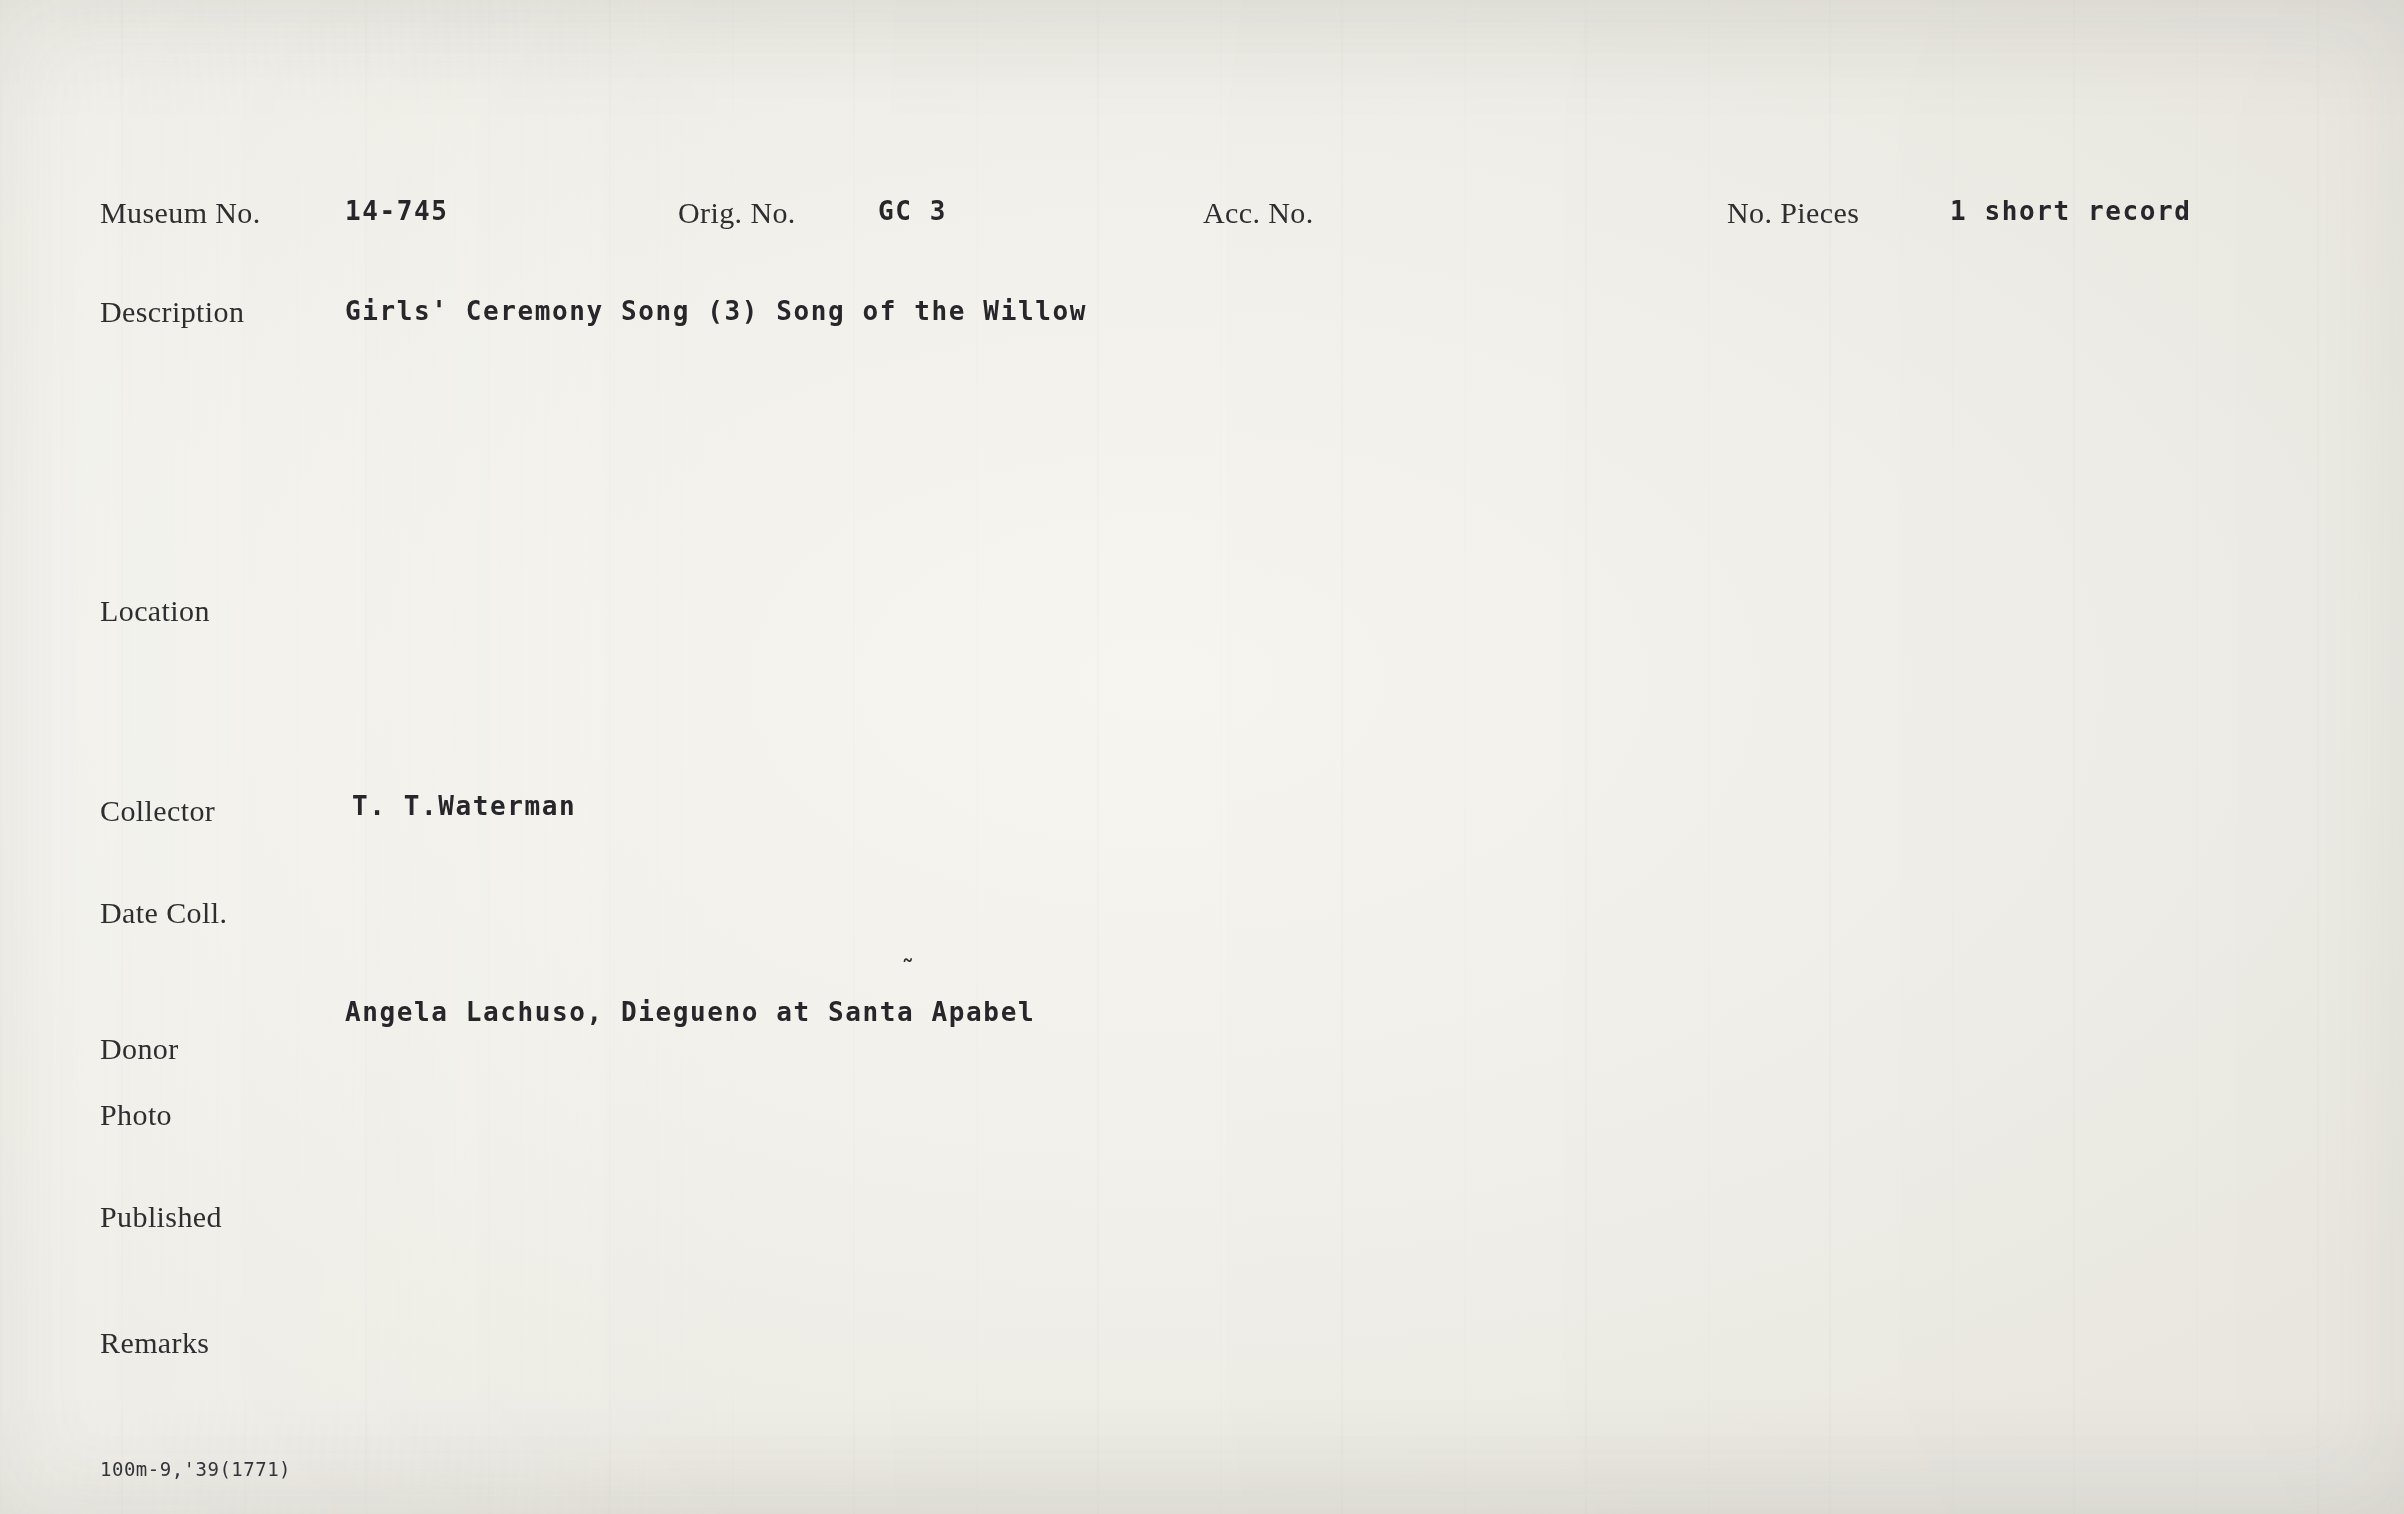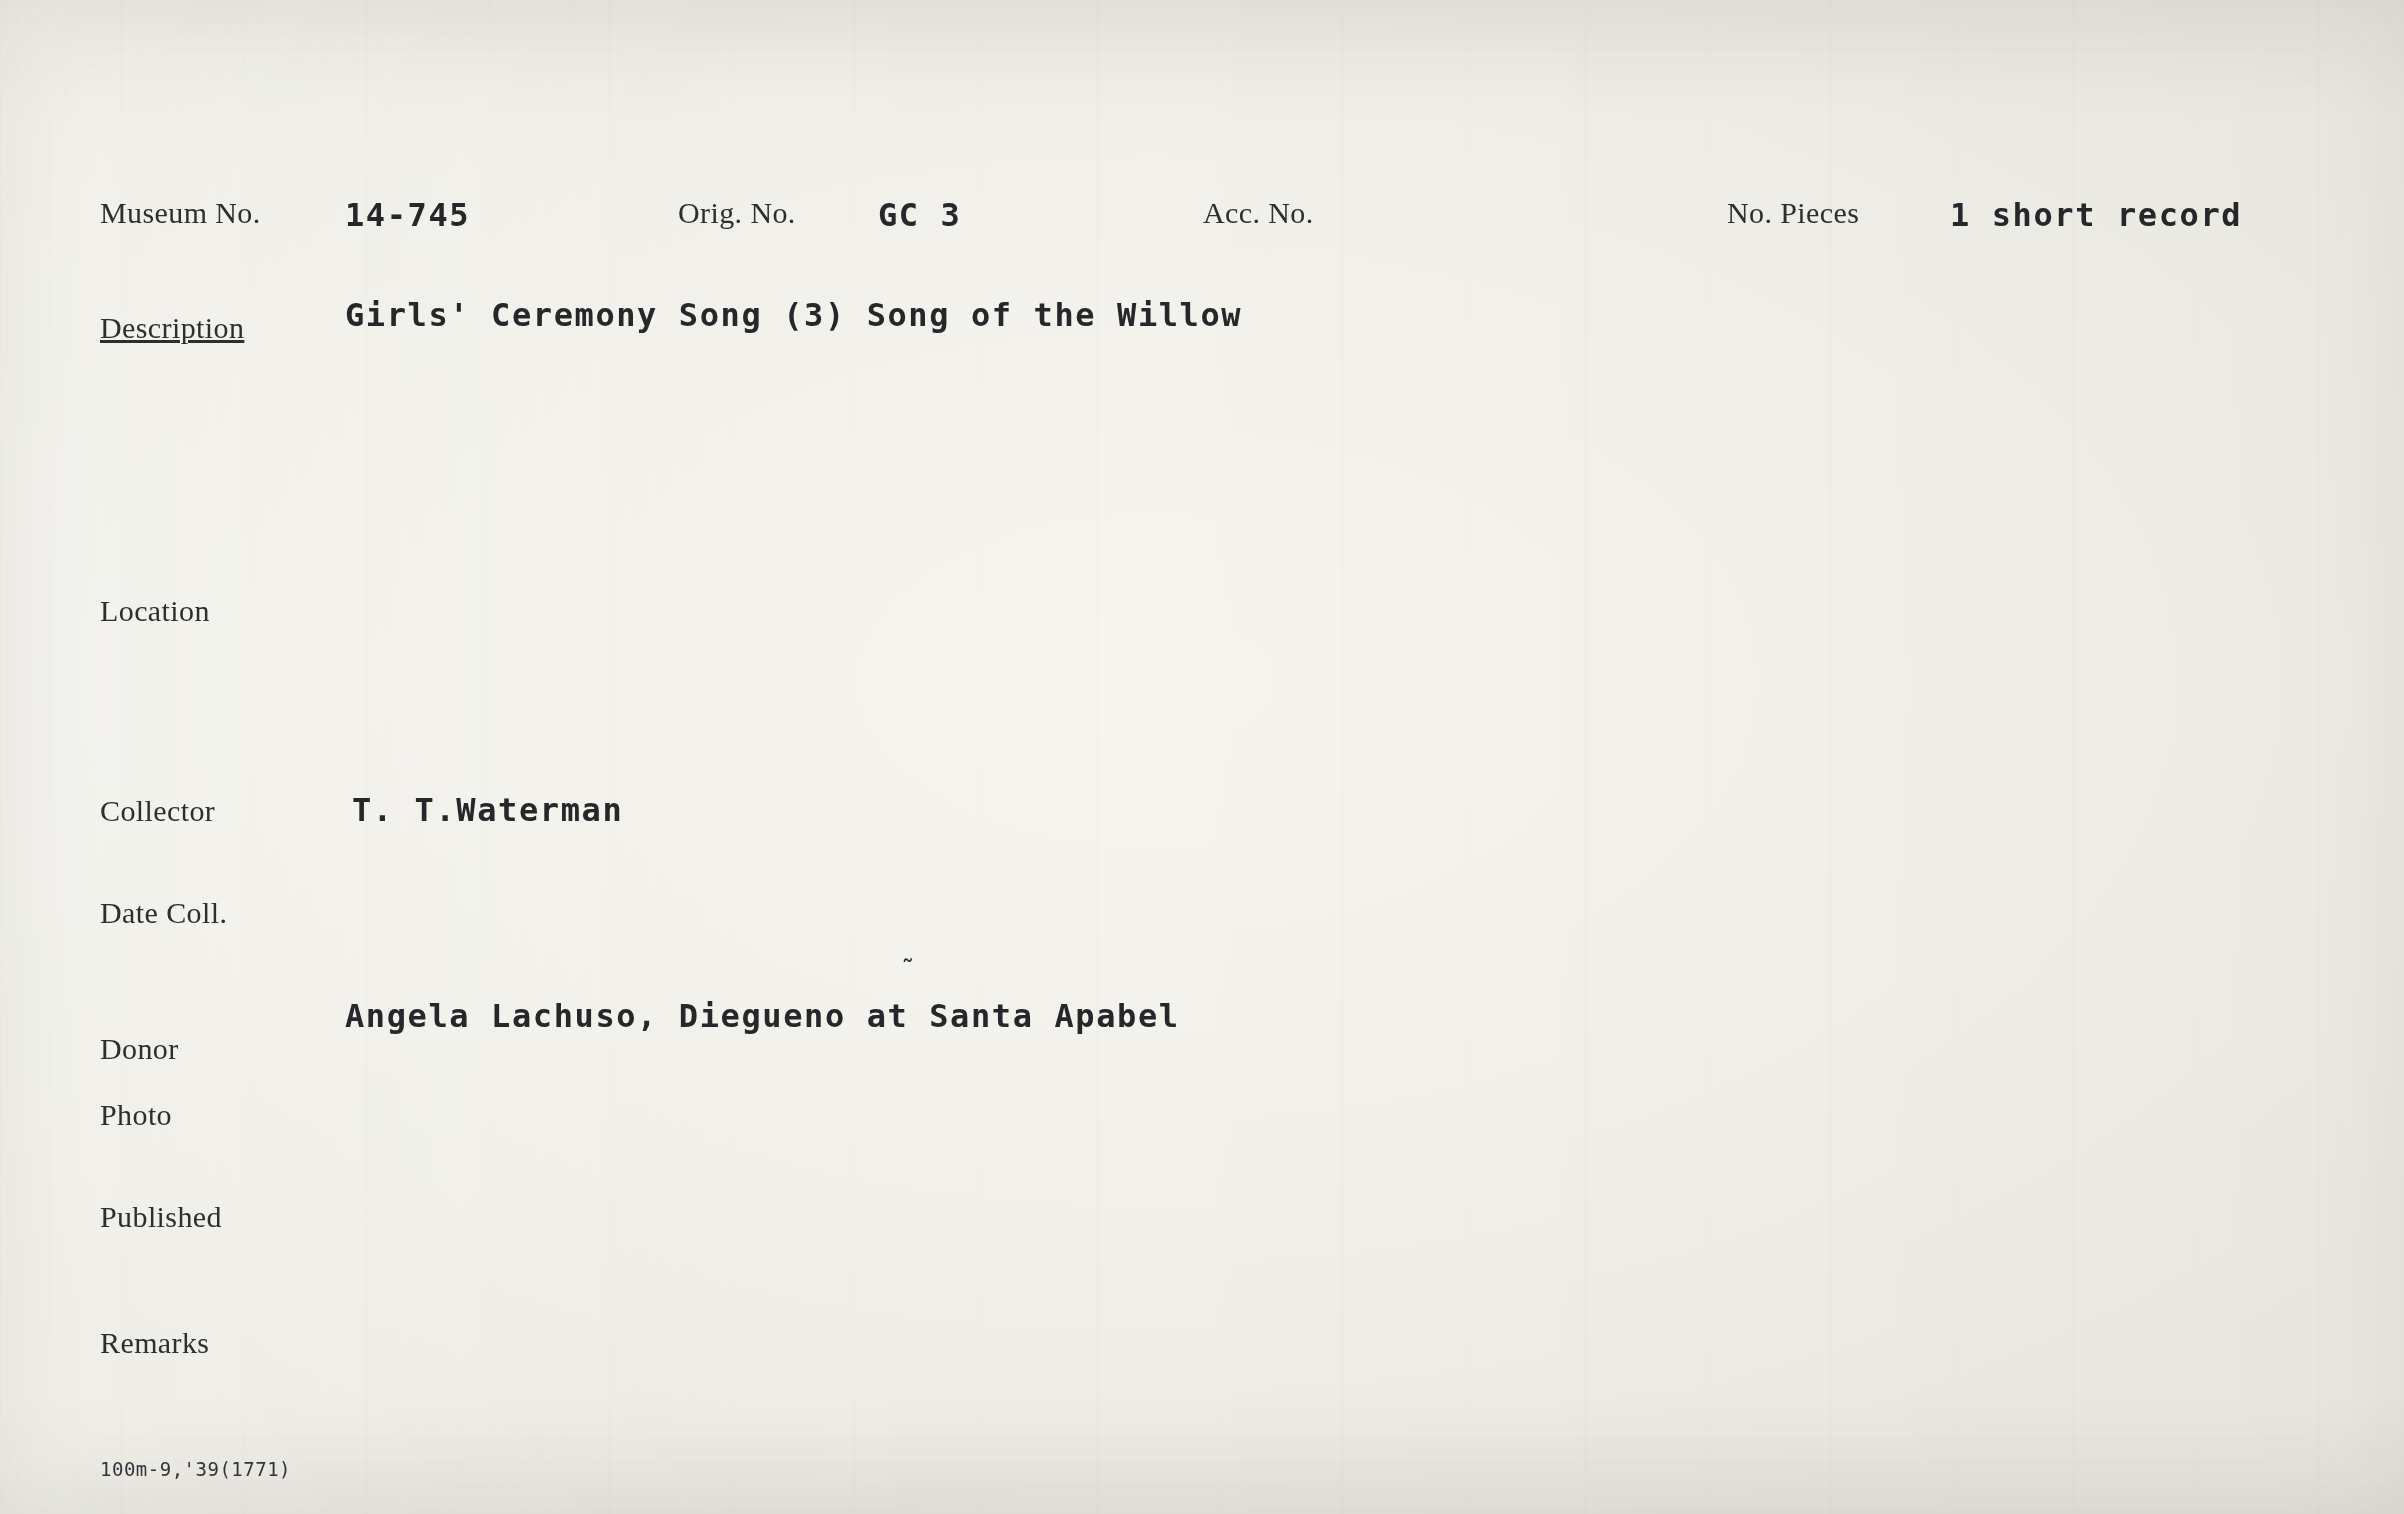--- a/index.html
+++ b/index.html
@@ -44,21 +44,21 @@
     position: absolute;
     font-family: "Liberation Serif", serif;
     font-size: 30px;
     color: #2e2e30;
     letter-spacing: 0.4px;
     white-space: nowrap;
   }
   .value {
     position: absolute;
     font-family: "DejaVu Sans Mono", monospace;
-    font-size: 32px;
+    font-size: 26px;
     color: #26262b;
     letter-spacing: 1.6px;
     white-space: nowrap;
     font-weight: 700;
   }
   .footer {
     position: absolute;
     font-family: "DejaVu Sans Mono", monospace;
     font-size: 19px;
     color: #33333a;
@@ -75,21 +75,21 @@
   
   #l-museum   { left: 100px; top: 196px; }
   #v-museum   { left: 345px; top: 196px; }
   #l-orig     { left: 678px; top: 196px; }
   #v-orig     { left: 878px; top: 196px; }
   #l-acc      { left: 1203px; top: 196px; }
   #v-acc      { left: 1360px; top: 196px; }
   #l-pieces   { left: 1727px; top: 196px; }
   #v-pieces   { left: 1950px; top: 196px; }
 
-  #l-desc     { left: 100px; top: 311px; text-decoration: underline; }
+  #l-desc     { left: 100px; top: 295px; }
   #v-desc     { left: 345px; top: 296px; }
 
   #l-location { left: 100px; top: 594px; }
   #v-location { left: 345px; top: 594px; }
 
   #l-collector{ left: 100px; top: 794px; }
   #v-collector{ left: 352px; top: 791px; }
 
   #l-datecoll { left: 100px; top: 896px; }
   #v-datecoll { left: 345px; top: 896px; }

